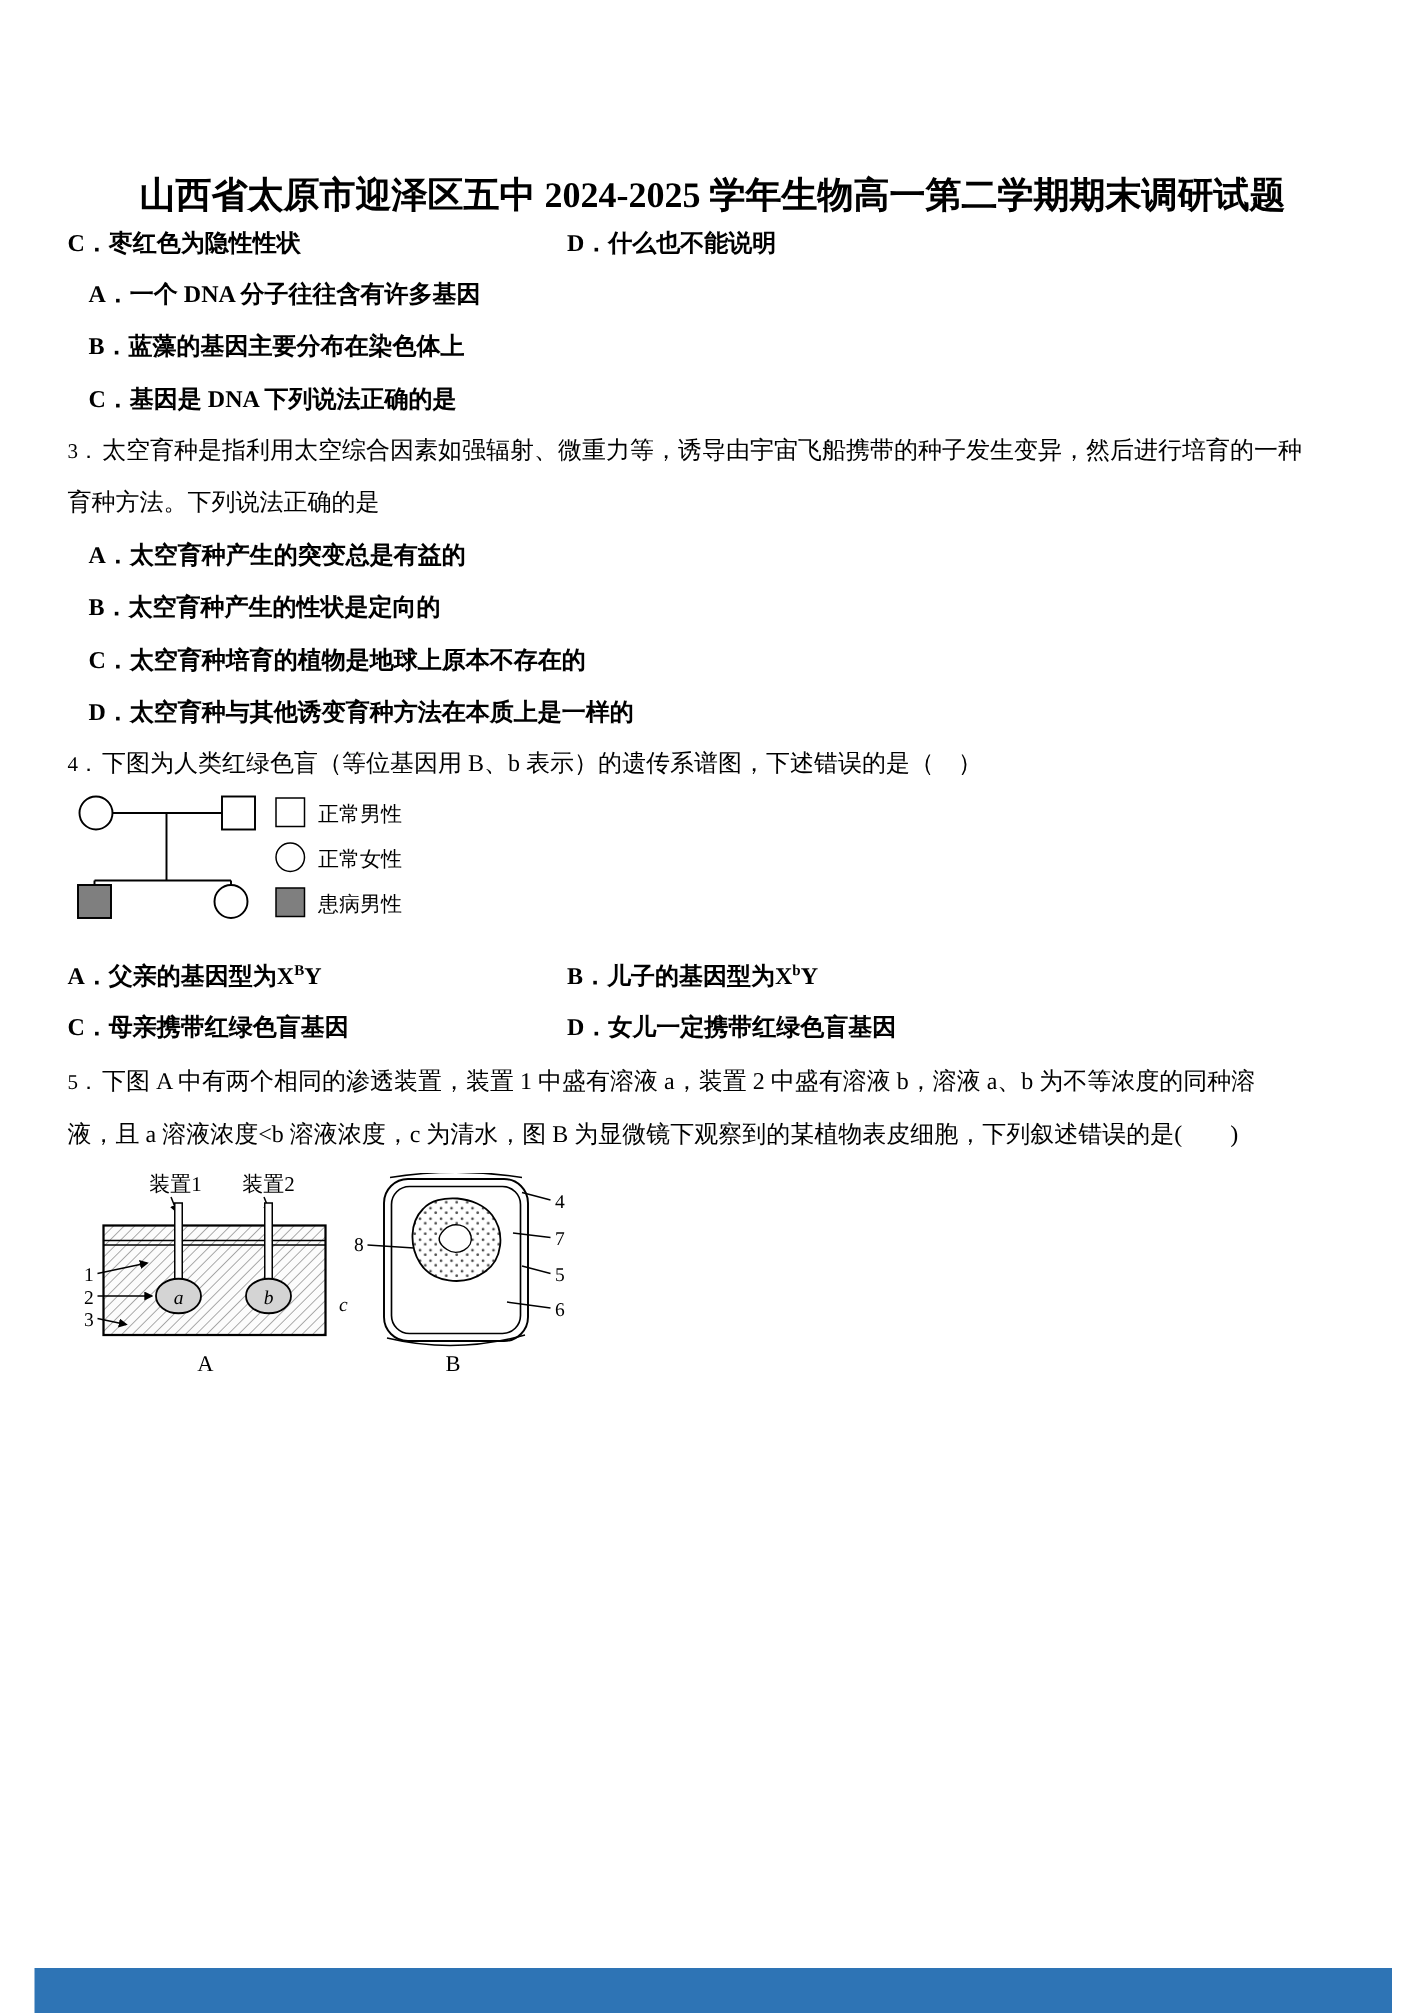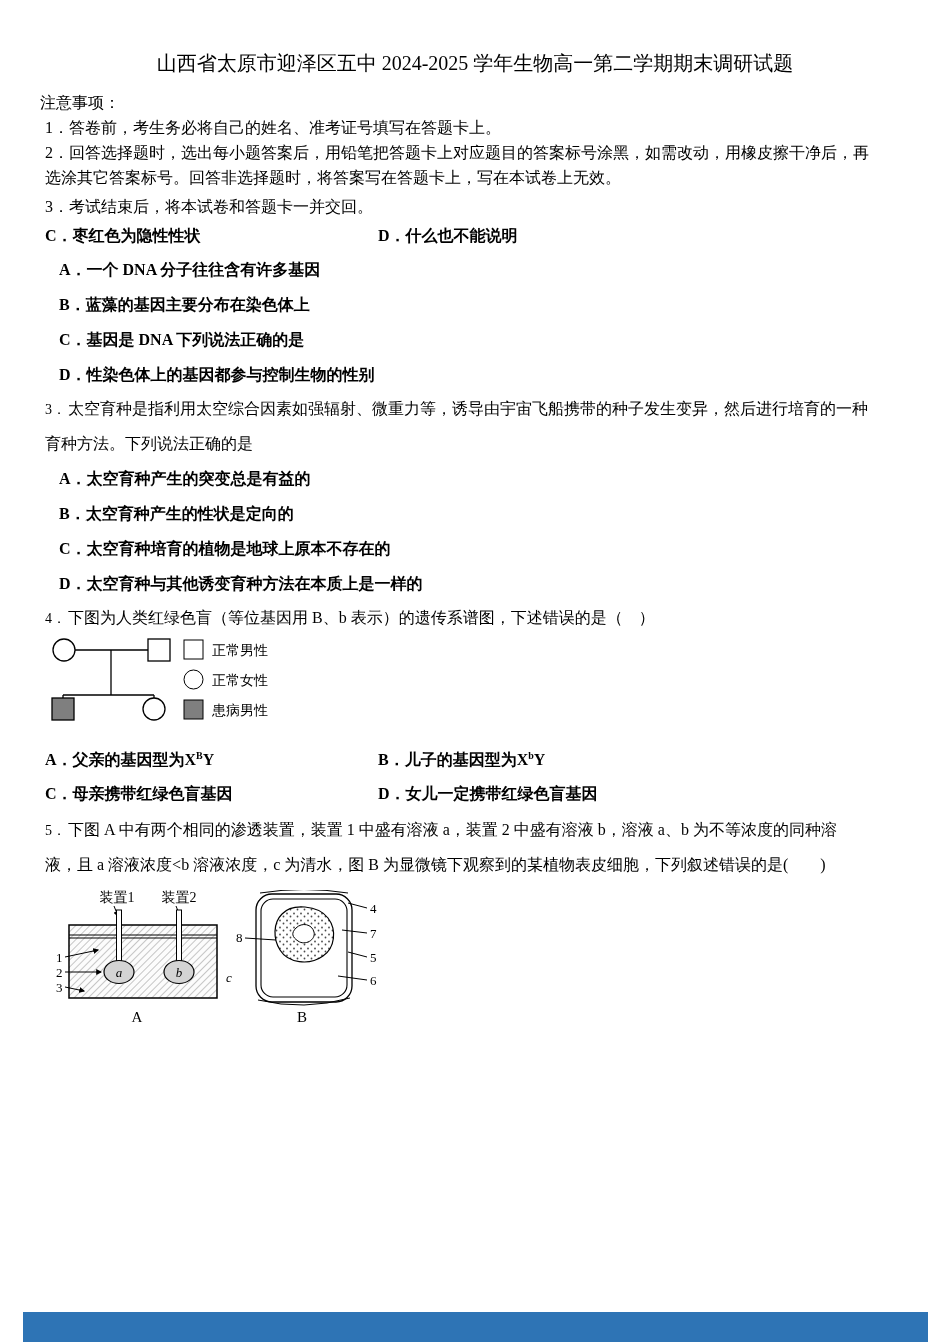--- a/index.html
+++ b/index.html
@@ -3,21 +3,21 @@
 <meta charset="utf-8">
 <style>
   * { margin:0; padding:0; box-sizing:border-box; }
   html,body { background:#ffffff; }
   .page {
     position:relative; width:950px; height:1344px; margin:0 auto;
     background:#ffffff; color:#000;
     font-family:"Liberation Serif","DejaVu Serif",serif;
     font-size:16px; overflow:hidden; padding:0 40px;
   }
-  .title { margin-top:48px; text-align:center; font-size:20px; font-weight:normal; line-height:30px; }
+  .title { margin-top:116px; text-align:center; font-size:24px; font-weight:bold; line-height:30px; }
   .notice { margin-top:12px; }
   .notice-heading { line-height:25px; }
   .notice-item { line-height:25px; margin-left:5px; }
   .notice-item.wrap2 { max-width:830px; }
   .notice-item.last { margin-top:4px; }
   .section-heading { margin-top:20px; margin-left:5px; line-height:30px; }
   .q-stem { line-height:33px; margin-left:5px; }
   .q-num { font-size:14px; }
   .q-text { margin-left:2px; }
   .q1-stem .q-num { margin-left:17px; font-size:16px; }
@@ -37,41 +37,34 @@
   svg text { font-family:"Liberation Serif","DejaVu Serif",serif; fill:#000; }
   .footer-bar { position:absolute; left:23px; top:1312px; width:905px; height:30px; background:#2e74b5; }
 </style>
 </head>
 <body>
 
 <div class="page">
 
   <h1 class="title">山西省太原市迎泽区五中 2024-2025 学年生物高一第二学期期末调研试题</h1>
 
-  <div class="notice">
-    <div class="notice-heading">注意事项：</div>
-    <div class="notice-item">1．答卷前，考生务必将自己的姓名、准考证号填写在答题卡上。</div>
-    <div class="notice-item wrap2">2．回答选择题时，选出每小题答案后，用铅笔把答题卡上对应题目的答案标号涂黑，如需改动，用橡皮擦干净后，再选涂其它答案标号。回答非选择题时，将答案写在答题卡上，写在本试卷上无效。</div>
-    <div class="notice-item last">3．考试结束后，将本试卷和答题卡一并交回。</div>
-  </div>
 
 
   <div class="question">
     <div class="options-2col">
       <div class="option">C．枣红色为隐性性状</div>
       <div class="option">D．什么也不能说明</div>
     </div>
   </div>
 
   <div class="question">
     <div class="options-stack">
       <div class="option">A．一个 DNA 分子往往含有许多基因</div>
       <div class="option">B．蓝藻的基因主要分布在染色体上</div>
       <div class="option">C．基因是 DNA 下列说法正确的是</div>
-      <div class="option">D．性染色体上的基因都参与控制生物的性别</div>
     </div>
   </div>
 
   <div class="question">
     <div class="q-stem q3-stem">
       <span class="q-num">3．</span><span class="q-text">太空育种是指利用太空综合因素如强辐射、微重力等，诱导由宇宙飞船携带的种子发生变异，然后进行培育的一种育种方法。下列说法正确的是</span>
     </div>
     <div class="options-stack">
       <div class="option">A．太空育种产生的突变总是有益的</div>
       <div class="option">B．太空育种产生的性状是定向的</div>

